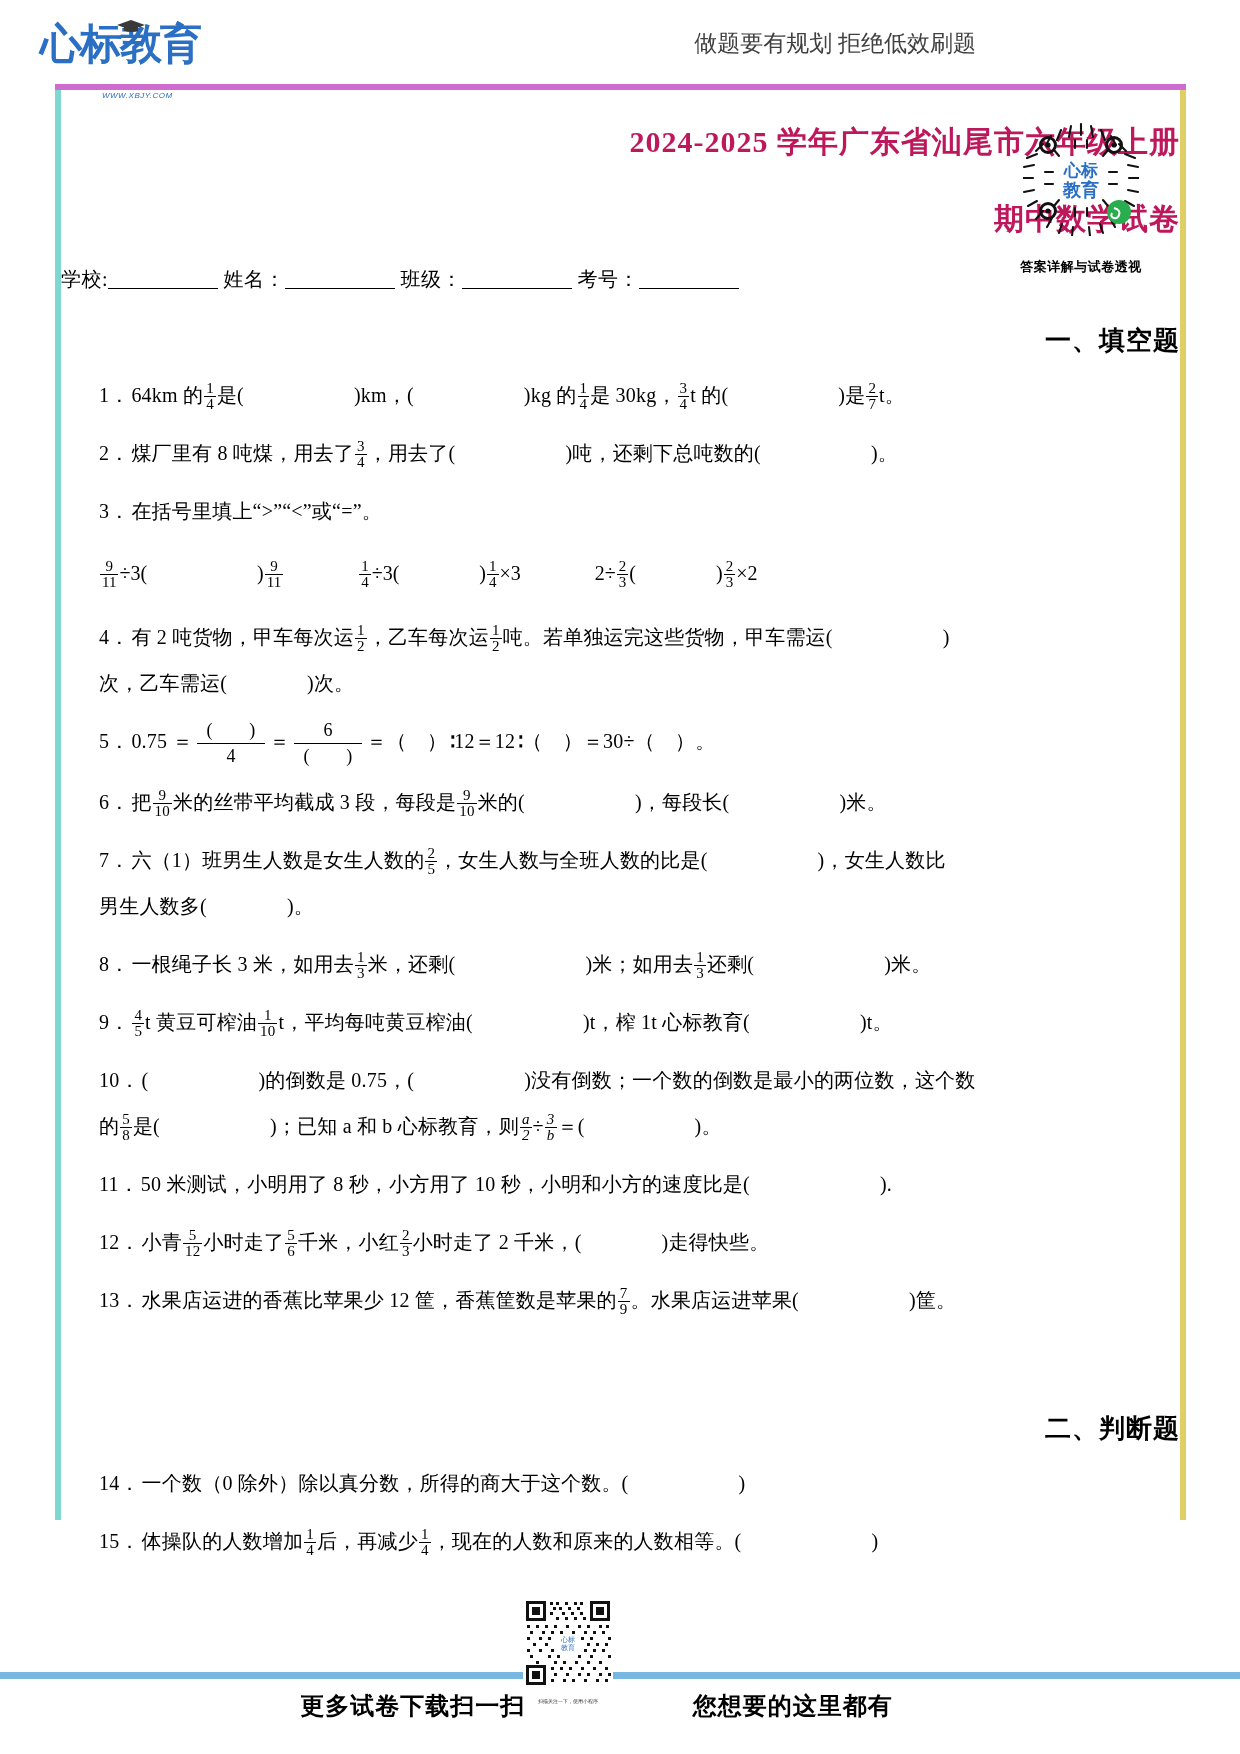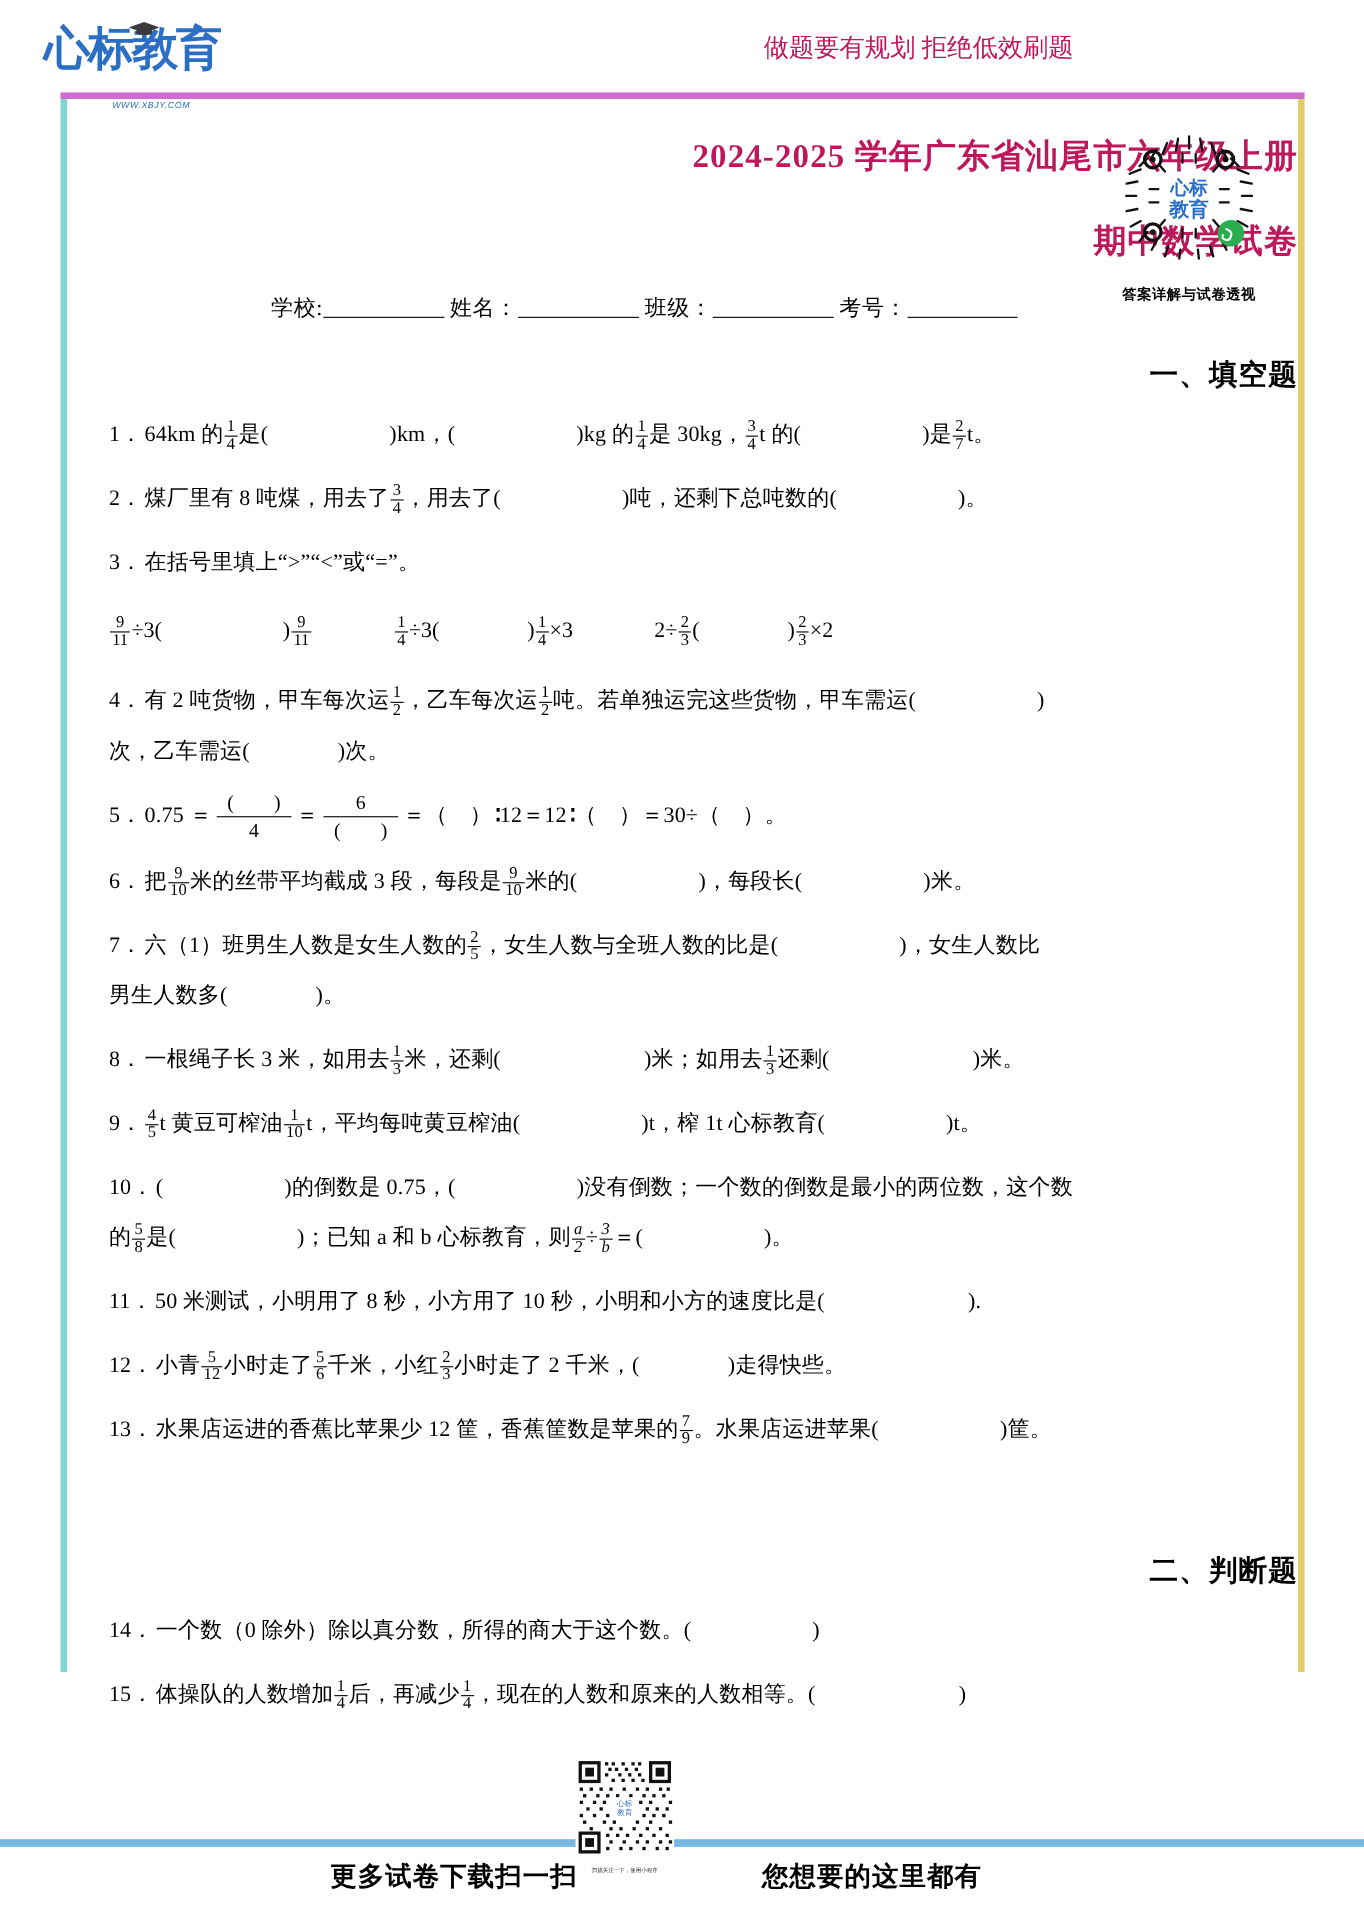--- a/index.html
+++ b/index.html
@@ -34,21 +34,21 @@
     font-size:8px; font-style:italic; font-weight:normal;
     color:#2b6fc4; letter-spacing:0.5px;margin-top:31px;
   }
   .logo-cap {
     position:absolute; left:76px; top:-3px; width:30px; height:14px;
   }
   .top-slogan {
     position:absolute; right:24px; top:28px;
     font-size:23px; font-weight:500;
     font-family:"Liberation Serif", serif;
-    white-space:nowrap; color:#be185d;
+    white-space:nowrap; color:#404040;
   }
 
   
   .frame-top     { position:absolute; left:55px;  top:84px;  width:1131px; height:6px;  background:#cf6ccf; }
   .frame-left    { position:absolute; left:55px;  top:90px;  width:6px;    height:1430px; background:#7fd8d0; }
   .frame-right   { position:absolute; left:1180px;top:90px;  width:6px;    height:1430px; background:#e0cf67; }
 
   
   .content {
     position:absolute; left:61px; top:90px; width:1119px; height:1430px;
@@ -60,21 +60,20 @@
     text-align:right;
     font-family:"Liberation Serif", serif;
     font-weight:bold;
     color:#be185d;
   }
   .title1 { font-size:30px; margin-top:32px; letter-spacing:1px; }
   .title2 { font-size:30px; margin-top:36px; letter-spacing:1px; }
 
   .idline {
     margin-top:26px;
-    text-align:center;
     font-size:20px;
     letter-spacing:0.5px;
     padding-right:70px;
   }
   .idline .blank { display:inline-block; border-bottom:1.6px solid #000; width:110px; height:19px; vertical-align:-3px; }
   .idline .blank.sm { width:100px; }
 
   
   .qr-wrap {
     position:absolute; right:34px; top:30px; width:130px; text-align:center;

